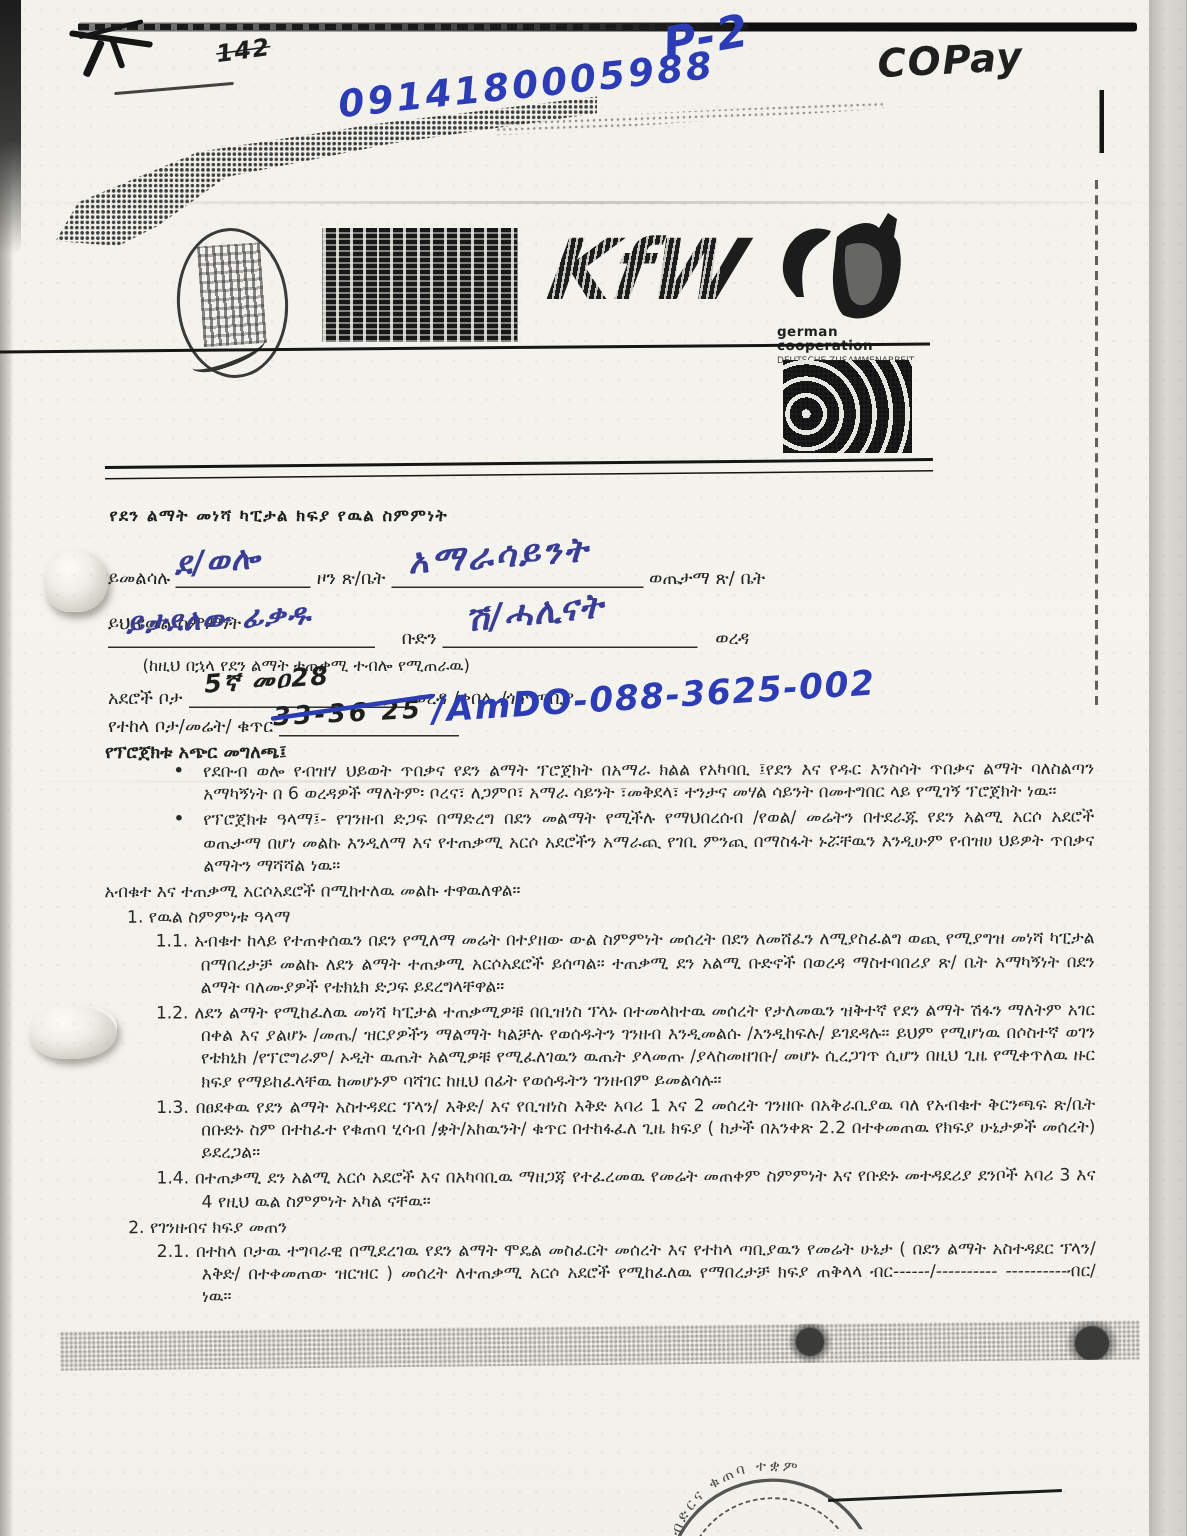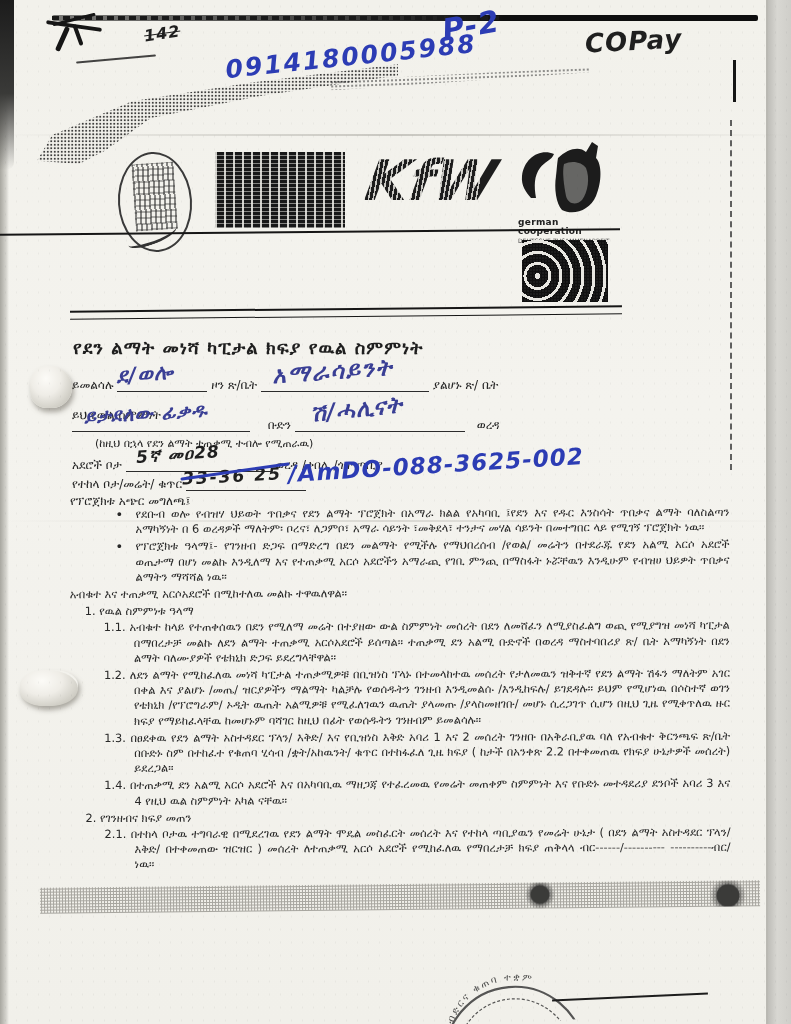--- a/index.html
+++ b/index.html
@@ -66,21 +66,21 @@
   .swirl{position:absolute;left:522px;top:240px;width:86px;height:62px;
     background:
       repeating-radial-gradient(circle at 18% 58%,rgba(243,242,236,.95) 0 3px,rgba(0,0,0,0) 3px 11px),
       radial-gradient(#101010 1px,rgba(0,0,0,0) 1.3px),
       #1c1c1c;
     background-size:100% 100%,3px 3px,100% 100%;}
   .org-line{position:absolute;left:180px;top:266px;width:320px;text-align:center;font-size:14.5px;letter-spacing:.5px;color:#222;}
   .rule2{position:absolute;left:70px;top:308px;width:552px;height:6px;
     border-top:2px solid #161616;border-bottom:1.8px solid #161616;transform:rotate(-0.55deg);}
   
-  .doc-title{position:absolute;left:73px;top:337px;font-size:18px;font-weight:bold;letter-spacing:1px;color:#1f1f1f;}
+  .doc-title{position:absolute;left:73px;top:337px;font-size:11px;font-weight:bold;letter-spacing:1px;color:#1f1f1f;}
   .frow{position:absolute;left:72px;font-size:12px;color:#242424;white-space:nowrap;}
   .blank{display:inline-block;border-bottom:1.6px solid #2c2c2c;height:13px;vertical-align:bottom;}
   .body{position:absolute;left:70px;top:506px;width:660px;font-size:11.4px;line-height:15.2px;
     text-align:justify;color:#282828;transform:rotate(-0.2deg);}
   .body .blt{position:relative;padding-left:66px;margin-bottom:2px;}
   .body .blt::before{content:"•";position:absolute;left:46px;top:0;font-size:13px;}
   .short{margin-bottom:2px;}
   .sec-title{padding-left:15px;margin:2px 0 1px 0;}
   .hang{padding-left:64px;text-indent:-30px;margin-bottom:2px;}
   
@@ -153,21 +153,21 @@
   <div class="swirl"></div>
   <div class="rule2"></div>
 
   <div class="doc-title">የደን ልማት መነሻ ካፒታል ክፍያ የዉል ስምምነት</div>
 
   <div class="frow" style="top:378px;">
     <span>ይመልሳሉ</span>
     <span class="blank" style="width:90px;"></span>
     <span>ዞን ጽ/ቤት</span>
     <span class="blank" style="width:168px;"></span>
-    <span>ያልሆኑ ጽ/ ቤት</span>
+    <span>ወጤታማ ጽ/ ቤት</span>
   </div>
   <div class="hw ink" style="left:116px;top:362px;font-size:21px;transform:rotate(-5deg);font-weight:bold;">ደ/ወሎ</div>
   <div class="hw ink" style="left:272px;top:358px;font-size:23px;transform:rotate(-4deg);font-weight:bold;letter-spacing:2px;">አማራሳይንት</div>
 
   <div class="frow" style="top:408px;">
     <span>ይህ የዉል ስምምነት</span>
   </div>
 
   <div class="frow" style="top:418px;">
     <span class="blank" style="width:178px;"></span>
@@ -188,21 +188,21 @@
   <div class="hw black" style="left:136px;top:444px;font-size:17px;transform:rotate(-4deg);font-weight:bold;">5ኛ መዐ28</div>
 
   <div class="frow" style="top:477px;text-align:right;">
     <span>የተከላ ቦታ/መሬት/ ቁጥር</span>
     <span class="blank" style="width:120px;"></span>
   </div>
   <div class="hw black" style="left:182px;top:466px;font-size:17px;transform:rotate(-3deg);font-weight:bold;letter-spacing:2px;">33-36 25</div>
   <div class="hw blue" style="left:288px;top:452px;font-size:23px;transform:rotate(-3.5deg);font-weight:bold;letter-spacing:1px;">/AmDO-088-3625-002</div>
   <div class="scribble" style="left:180px;top:470px;width:110px;height:2.5px;background:#2c3cb4;transform:rotate(-8deg);"></div>
 
-  <div class="frow" style="top:494px;left:70px;">የፕሮጀክቱ አጭር መግለጫ፤</div>
+  <div class="frow" style="top:494px;left:70px;font-weight:bold;">የፕሮጀክቱ አጭር መግለጫ፤</div>
 
   <div class="body">
     <div class="blt">የደቡብ ወሎ የብዝሃ ህይወት ጥበቃና የደን ልማት ፕሮጀክት በአማራ ክልል የአካባቢ ፤የደን እና የዱር እንስሳት ጥበቃና ልማት ባለስልጣን አማካኝነት በ 6 ወረዳዎች ማለትም፡ ቦረና፣ ለጋምቦ፣ አማራ ሳይንት ፣መቅደላ፣ ተንታና መሃል ሳይንት በመተግበር ላይ የሚገኝ ፕሮጀክት ነዉ።</div>
     <div class="blt">የፕሮጀክቱ ዓላማ፤- የገንዘብ ድጋፍ በማድረግ በደን መልማት የሚችሉ የማህበረሰብ /የወል/ መሬትን በተደራጁ የደን አልሚ አርሶ አደሮች ወጤታማ በሆነ መልኩ እንዲለማ እና የተጠቃሚ አርሶ አደሮችን አማራጪ የገቢ ምንጪ በማስፋት ኑሯቸዉን እንዲሁም የብዝሀ ህይዎት ጥበቃና ልማትን ማሻሻል ነዉ።</div>
     <div class="short">አብቁተ እና ተጠቃሚ አርሶአደሮች በሚከተለዉ መልኩ ተዋዉለዋል።</div>
     <div class="sec-title">1. የዉል ስምምነቱ ዓላማ</div>
     <div class="hang">1.1. አብቁተ ከላይ የተጠቀሰዉን በደን የሚለማ መሬት በተያዘው ውል ስምምነት መሰረት በደን ለመሸፈን ለሚያስፈልግ ወጪ የሚያግዝ መነሻ ካፒታል በማበረታቻ መልኩ ለደን ልማት ተጠቃሚ አርሶአደሮች ይሰጣል። ተጠቃሚ ደን አልሚ ቡድኖች በወረዳ ማስተባበሪያ ጽ/ ቤት አማካኝነት በደን ልማት ባለሙያዎች የቴክኒክ ድጋፍ ይደረግላቸዋል።</div>
     <div class="hang">1.2. ለደን ልማት የሚከፈለዉ መነሻ ካፒታል ተጠቃሚዎቹ በቢዝነስ ፕላኑ በተመላከተዉ መሰረት የታለመዉን ዝቅተኛ የደን ልማት ሽፋን ማለትም አገር በቀል እና ያልሆኑ /መጤ/ ዝርያዎችን ማልማት ካልቻሉ የወሰዱትን ገንዘብ እንዲመልሱ /እንዲከፍሉ/ ይገደዳሉ። ይህም የሚሆነዉ በሶስተኛ ወገን የቴክኒክ /የፕሮግራም/ ኦዲት ዉጤት አልሚዎቹ የሚፈለገዉን ዉጤት ያላመጡ /ያላስመዘገቡ/ መሆኑ ሲረጋገጥ ሲሆን በዚህ ጊዜ የሚቀጥለዉ ዙር ክፍያ የማይከፈላቸዉ ከመሆኑም ባሻገር ከዚህ በፊት የወሰዱትን ገንዘብም ይመልሳሉ።</div>
     <div class="hang">1.3. በፀደቀዉ የደን ልማት አስተዳደር ፕላን/ እቅድ/ እና የቢዝነስ እቅድ አባሪ 1 እና 2 መሰረት ገንዘቡ በአቅራቢያዉ ባለ የአብቁተ ቅርንጫፍ ጽ/ቤት በቡድኑ ስም በተከፈተ የቁጠባ ሂሳብ /ቋት/አከዉንት/ ቁጥር በተከፋፈለ ጊዜ ክፍያ ( ከታች በአንቀጽ 2.2 በተቀመጠዉ የክፍያ ሁኔታዎች መሰረት) ይደረጋል።</div>
     <div class="hang">1.4. በተጠቃሚ ደን አልሚ አርሶ አደሮች እና በአካባቢዉ ማዘጋጃ የተፈረመዉ የመሬት መጠቀም ስምምነት እና የቡድኑ መተዳደሪያ ደንቦች አባሪ 3 እና 4 የዚህ ዉል ስምምነት አካል ናቸዉ።</div>

